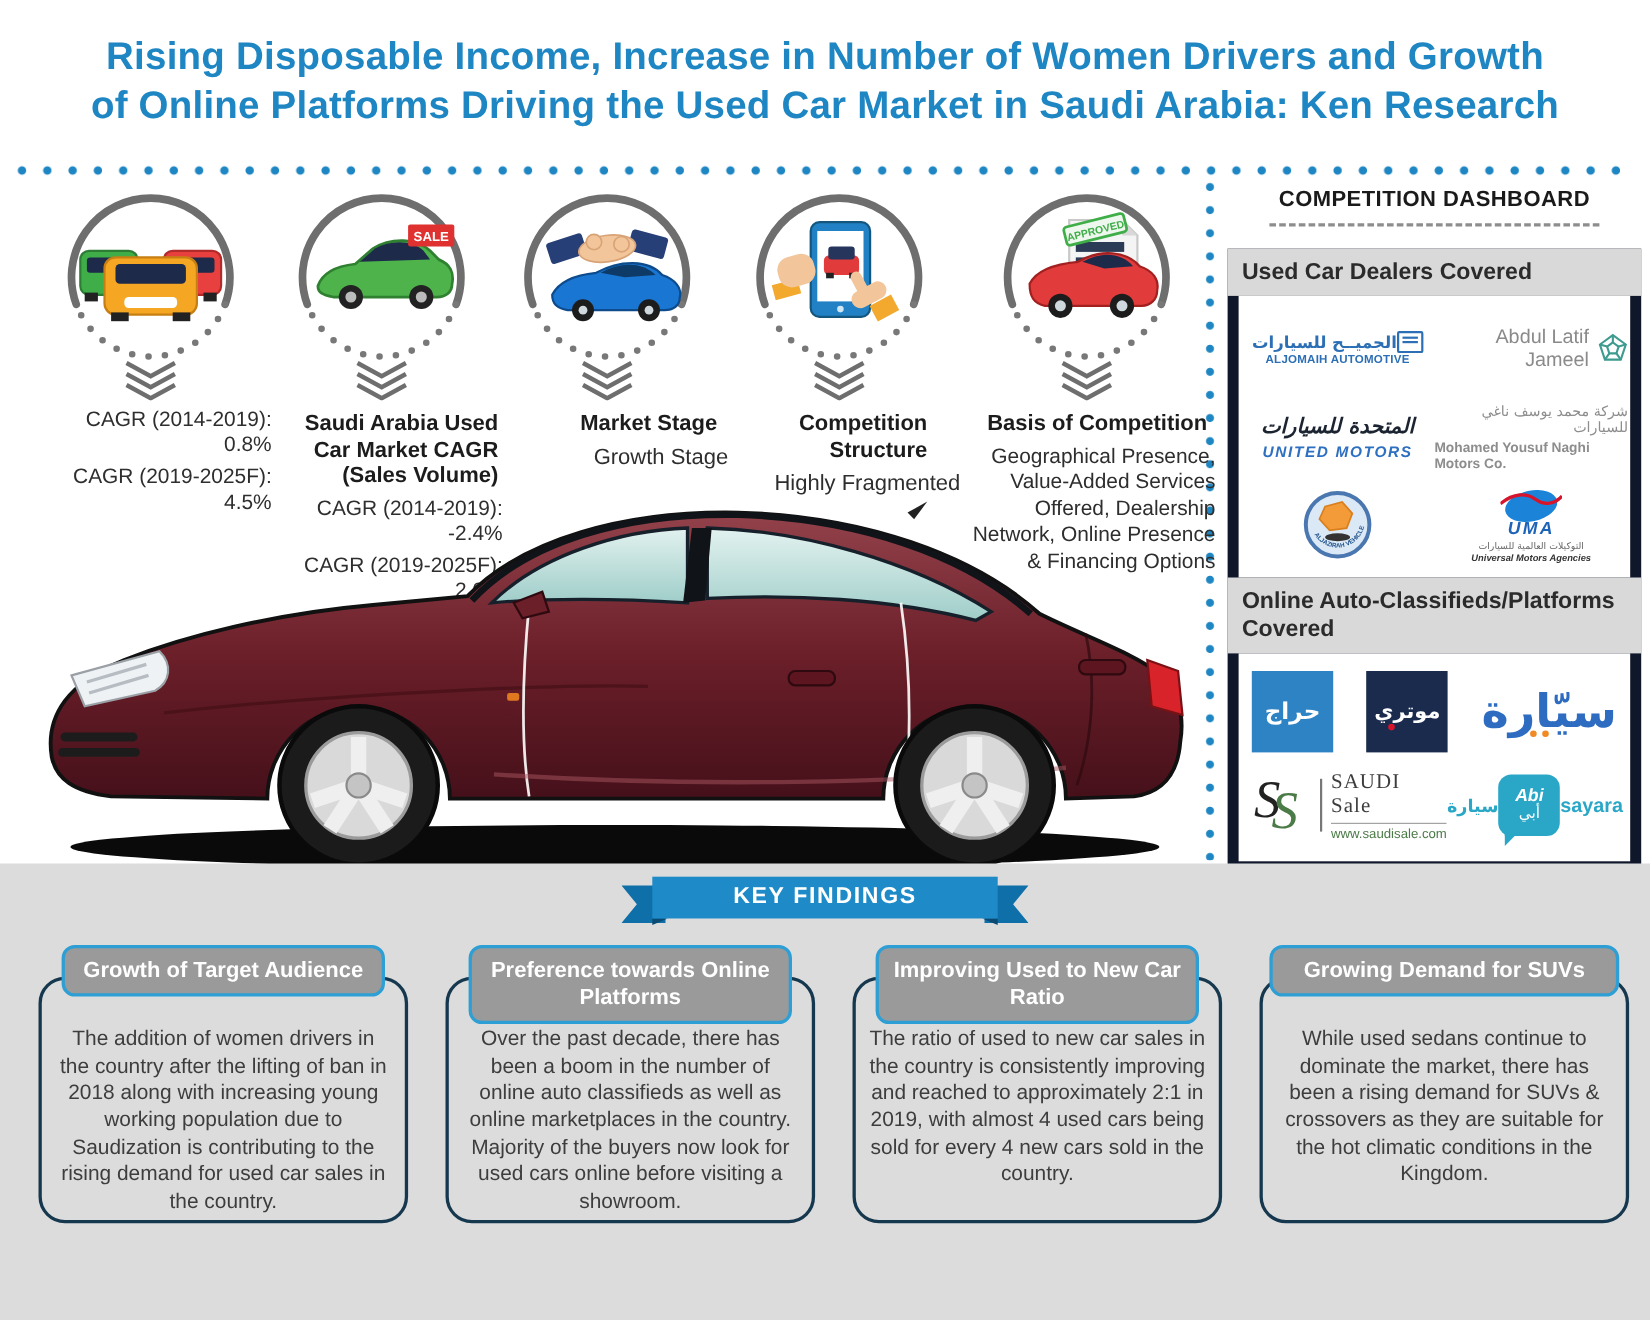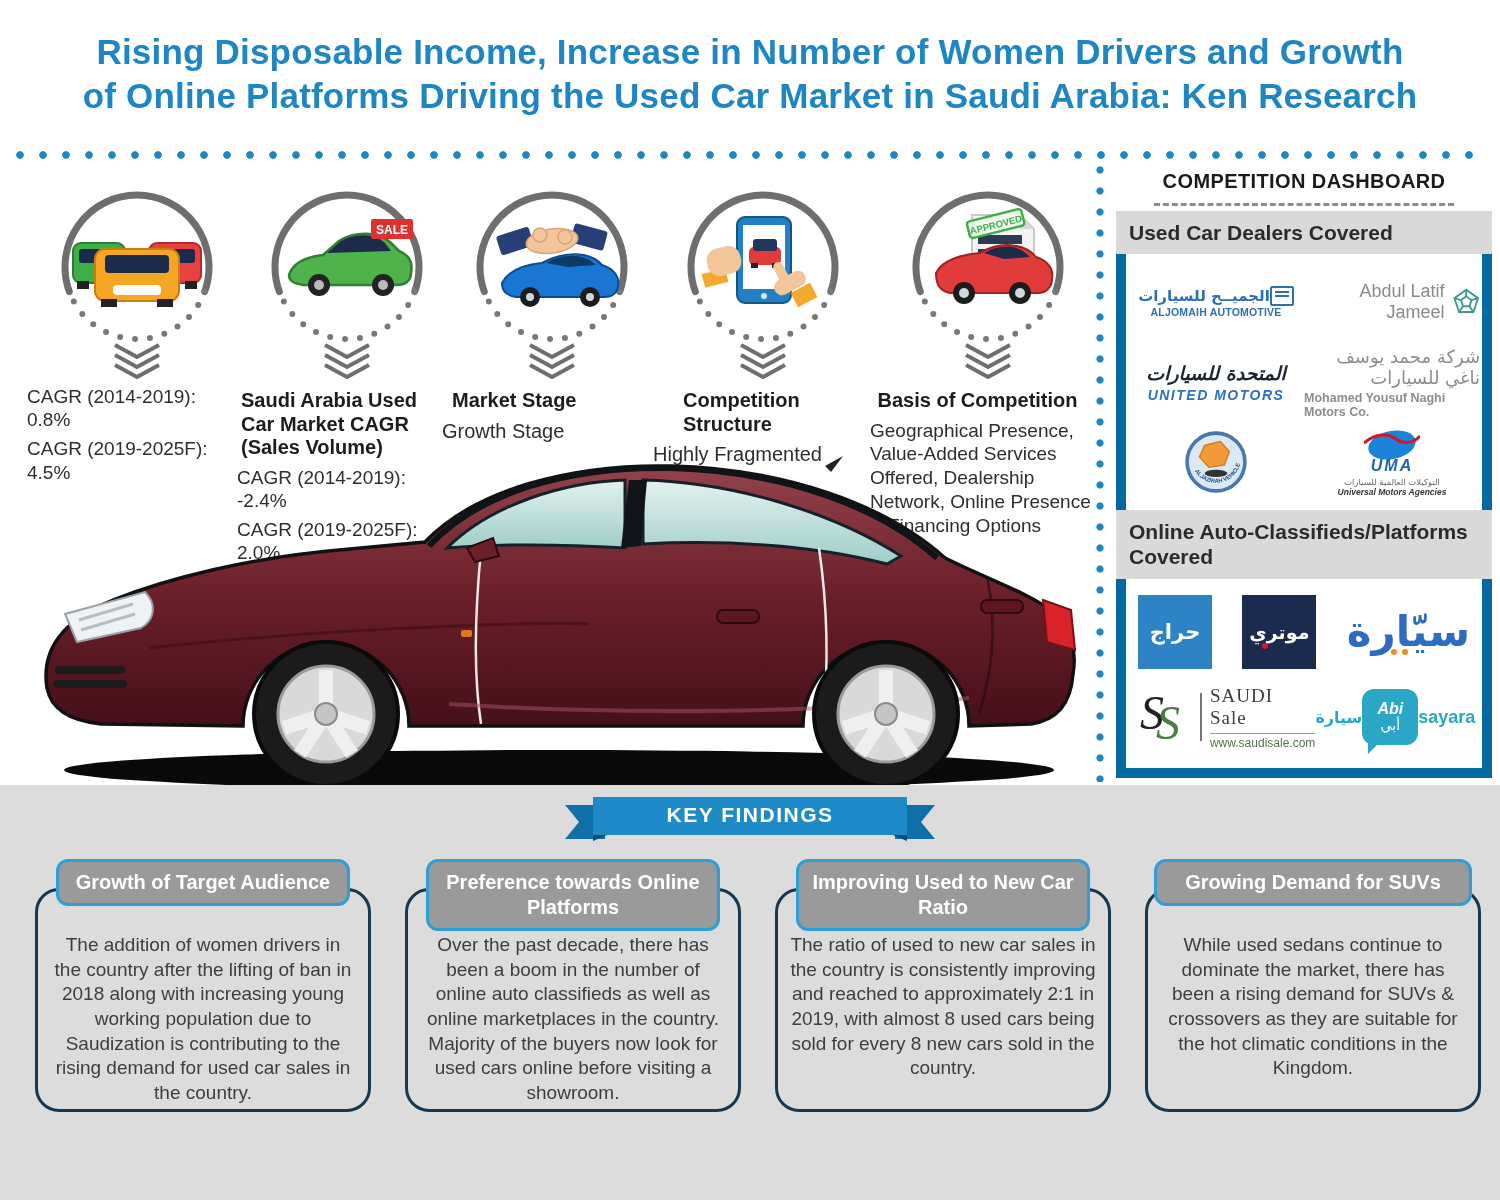--- a/index.html
+++ b/index.html
@@ -9,49 +9,49 @@
   
   .title{top:30px;left:0;width:1500px;text-align:center;color:#1e86c3;
          font-size:35px;font-weight:800;line-height:1.26;letter-spacing:.2px;}
   .dots-h{top:149px;left:14px;width:1472px;height:12px;
           background-image:radial-gradient(circle at 6px 6px,#1e86c3 3.4px,transparent 4.2px);
           background-size:23px 12px;background-repeat:repeat-x;}
   .dots-v{left:1094px;top:164px;width:12px;height:618px;
           background-image:radial-gradient(circle at 6px 6px,#1e86c3 3.2px,transparent 4px);
           background-size:12px 21px;background-repeat:repeat-y;}
   
-  .stat-col{top:187px;text-align:left;}
+  .stat-col{top:172px;text-align:right;}
   .stat-col svg{display:block;margin:0 auto;}
   .stat-col .chev{margin-top:-4px;}
   .stat-title{font-size:20px;font-weight:800;color:#1c1c1c;line-height:1.18;margin:10px auto 4px;}
   .stat-line{font-size:19px;color:#2e2e2e;line-height:1.22;margin-top:6px;}
   .stat-sub{font-size:20px;color:#2e2e2e;line-height:1.25;margin-top:6px;}
   
   .dash{left:1116px;top:170px;width:376px;}
   .dash-title{font-size:20px;font-weight:800;color:#1a1a1a;text-align:center;letter-spacing:.4px;}
   .dash-rule{width:300px;margin:10px auto 0;border-top:3px dashed #8d8d8d;}
-  .panel{margin-top:5px;background:#0369a1;padding-bottom:10px;}
+  .panel{margin-top:20px;background:#0f172a;padding-bottom:10px;}
   .sec-head{background:#d9d9d9;color:#2b2b2b;font-size:21px;font-weight:800;
             padding:9px 13px;line-height:1.2;}
   .logo-area{background:#ffffff;margin:0 10px;}
   .dealers{display:grid;grid-template-columns:1fr 1fr;align-items:center;justify-items:center;
            padding:8px 2px;}
   .dealers>div{height:80px;display:flex;flex-direction:column;align-items:center;justify-content:center;}
   .ar{font-family:"DejaVu Sans",sans-serif;direction:rtl;}
   .lg-aljomaih-row{display:flex;align-items:center;gap:0;}
   .lg-aljomaih .ar{color:#2c6fb5;font-size:15px;font-weight:bold;}
   .lg-aljomaih .latin{color:#2c6fb5;font-size:10.5px;font-weight:800;letter-spacing:.2px;}
   .alj-ic{width:20px;height:16px;border:2px solid #2c6fb5;border-radius:2px;position:relative;}
   .alj-ic::after{content:"";position:absolute;left:3px;top:3px;right:3px;height:2px;
                  background:#2c6fb5;box-shadow:0 4px 0 #2c6fb5;}
   .lg-alj{flex-direction:row!important;gap:7px;}
   .lg-alj .nm{color:#8a8a8a;font-size:18px;text-align:right;}
   .lg-united .ar{color:#1b2430;font-size:19px;font-weight:bold;font-style:italic;}
   .lg-united .latin{color:#2d6fc0;font-size:14px;font-weight:800;font-style:italic;letter-spacing:1.5px;margin-top:3px;}
-  .lg-naghi .ar{color:#8d8d8d;font-size:18px;}
+  .lg-naghi .ar{color:#8d8d8d;font-size:13px;}
   .lg-naghi .latin{color:#8d8d8d;font-size:12.5px;font-weight:800;margin-top:3px;}
   .lg-uma{text-align:center;}
   .lg-uma .abbr{color:#1d63b8;font-size:16px;font-weight:800;font-style:italic;letter-spacing:2px;margin-top:-6px;}
   .lg-uma .ar{color:#666;font-size:8.5px;margin-top:2px;}
   .lg-uma .latin{color:#333;font-size:8.5px;font-weight:800;font-style:italic;}
   .platforms{padding:4px 0 6px;}
   .prow{display:flex;align-items:center;justify-content:space-between;}
   .prow1{padding:12px 12px 6px;}
   .prow2{padding:10px 14px 12px;}
   .sq{width:74px;height:74px;display:flex;align-items:center;justify-content:center;}
@@ -425,18 +425,18 @@
 <div class="card c1">
   <div class="pill">Growth of Target Audience</div>
   <div class="card-body">The addition of women drivers in the country after the lifting of ban in 2018 along with increasing young working population due to Saudization is contributing to the rising demand for used car sales in the country.</div>
 </div>
 <div class="card c2">
   <div class="pill">Preference towards Online Platforms</div>
   <div class="card-body">Over the past decade, there has been a boom in the number of online auto classifieds as well as online marketplaces in the country. Majority of the buyers now look for used cars online before visiting a showroom.</div>
 </div>
 <div class="card c3">
   <div class="pill">Improving Used to New Car Ratio</div>
-  <div class="card-body">The ratio of used to new car sales in the country is consistently improving and reached to approximately 2:1 in 2019, with almost 8 used cars being sold for every 8 new cars sold in the country.</div>
+  <div class="card-body">The ratio of used to new car sales in the country is consistently improving and reached to approximately 2:1 in 2019, with almost 4 used cars being sold for every 4 new cars sold in the country.</div>
 </div>
 <div class="card c4">
   <div class="pill wide">Growing Demand for SUVs</div>
   <div class="card-body">While used sedans continue to dominate the market, there has been a rising demand for SUVs &amp; crossovers as they are suitable for the hot climatic conditions in the Kingdom.</div>
 </div>
 
 </body></html>

